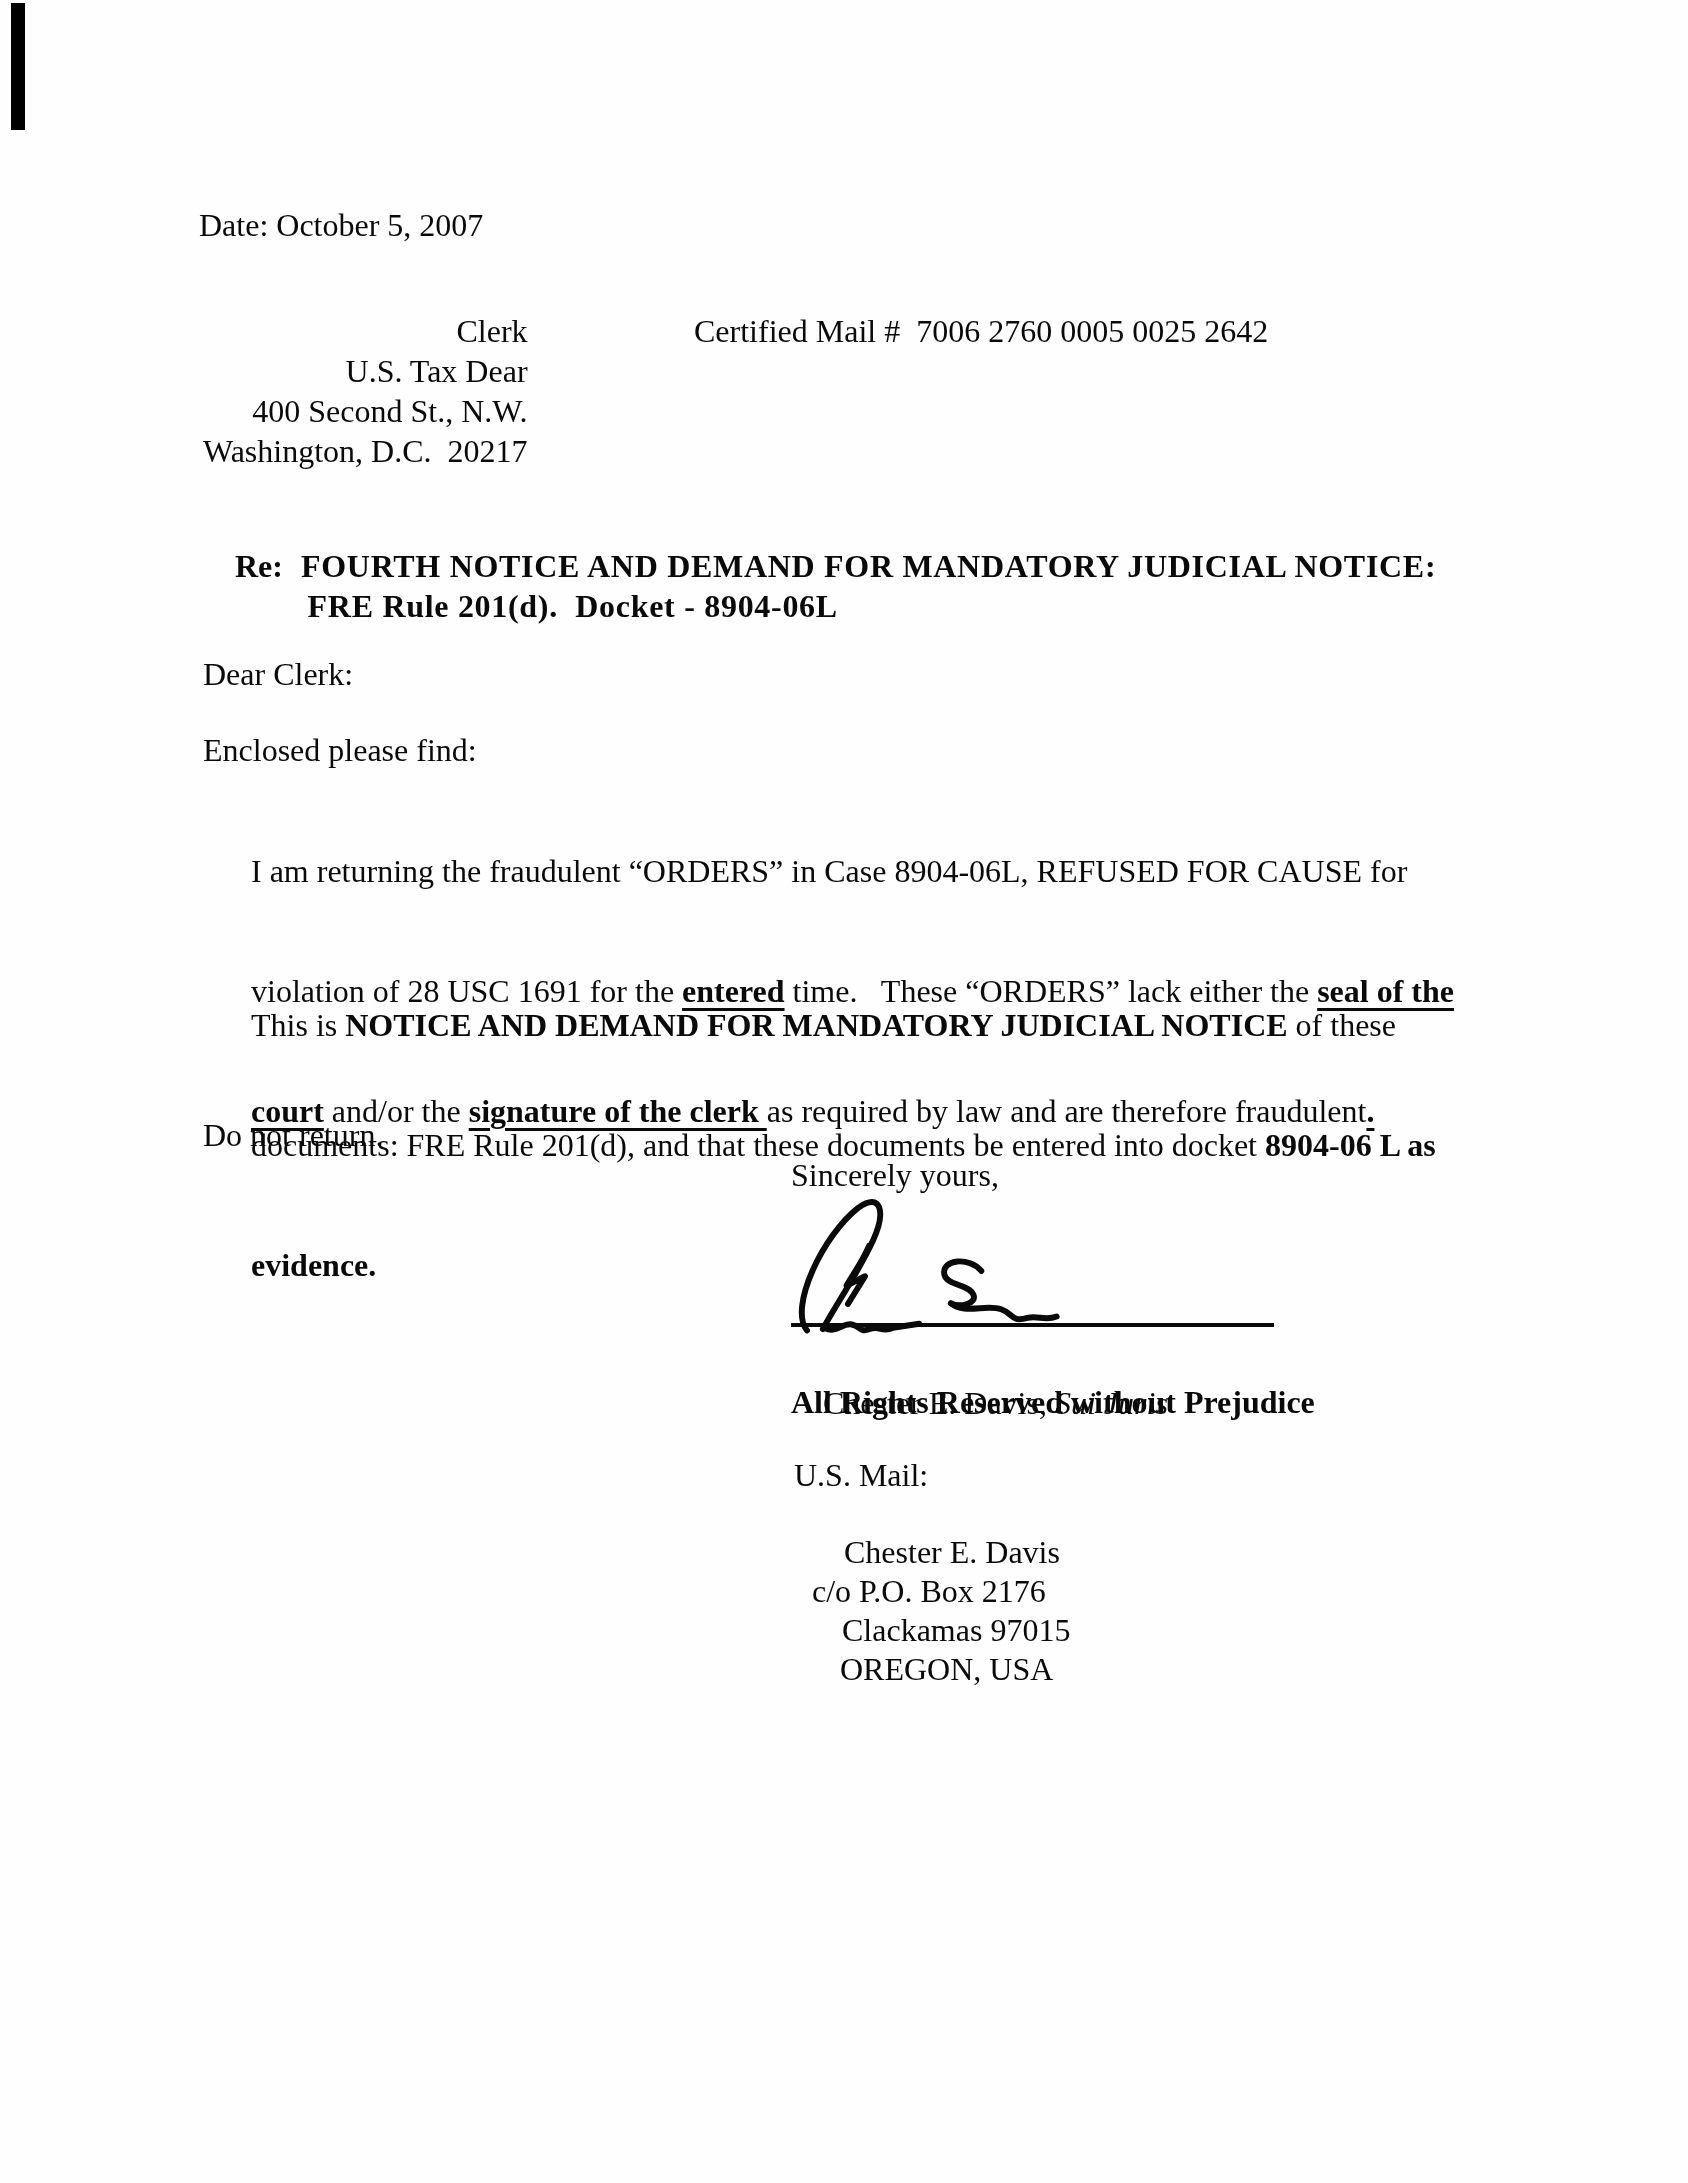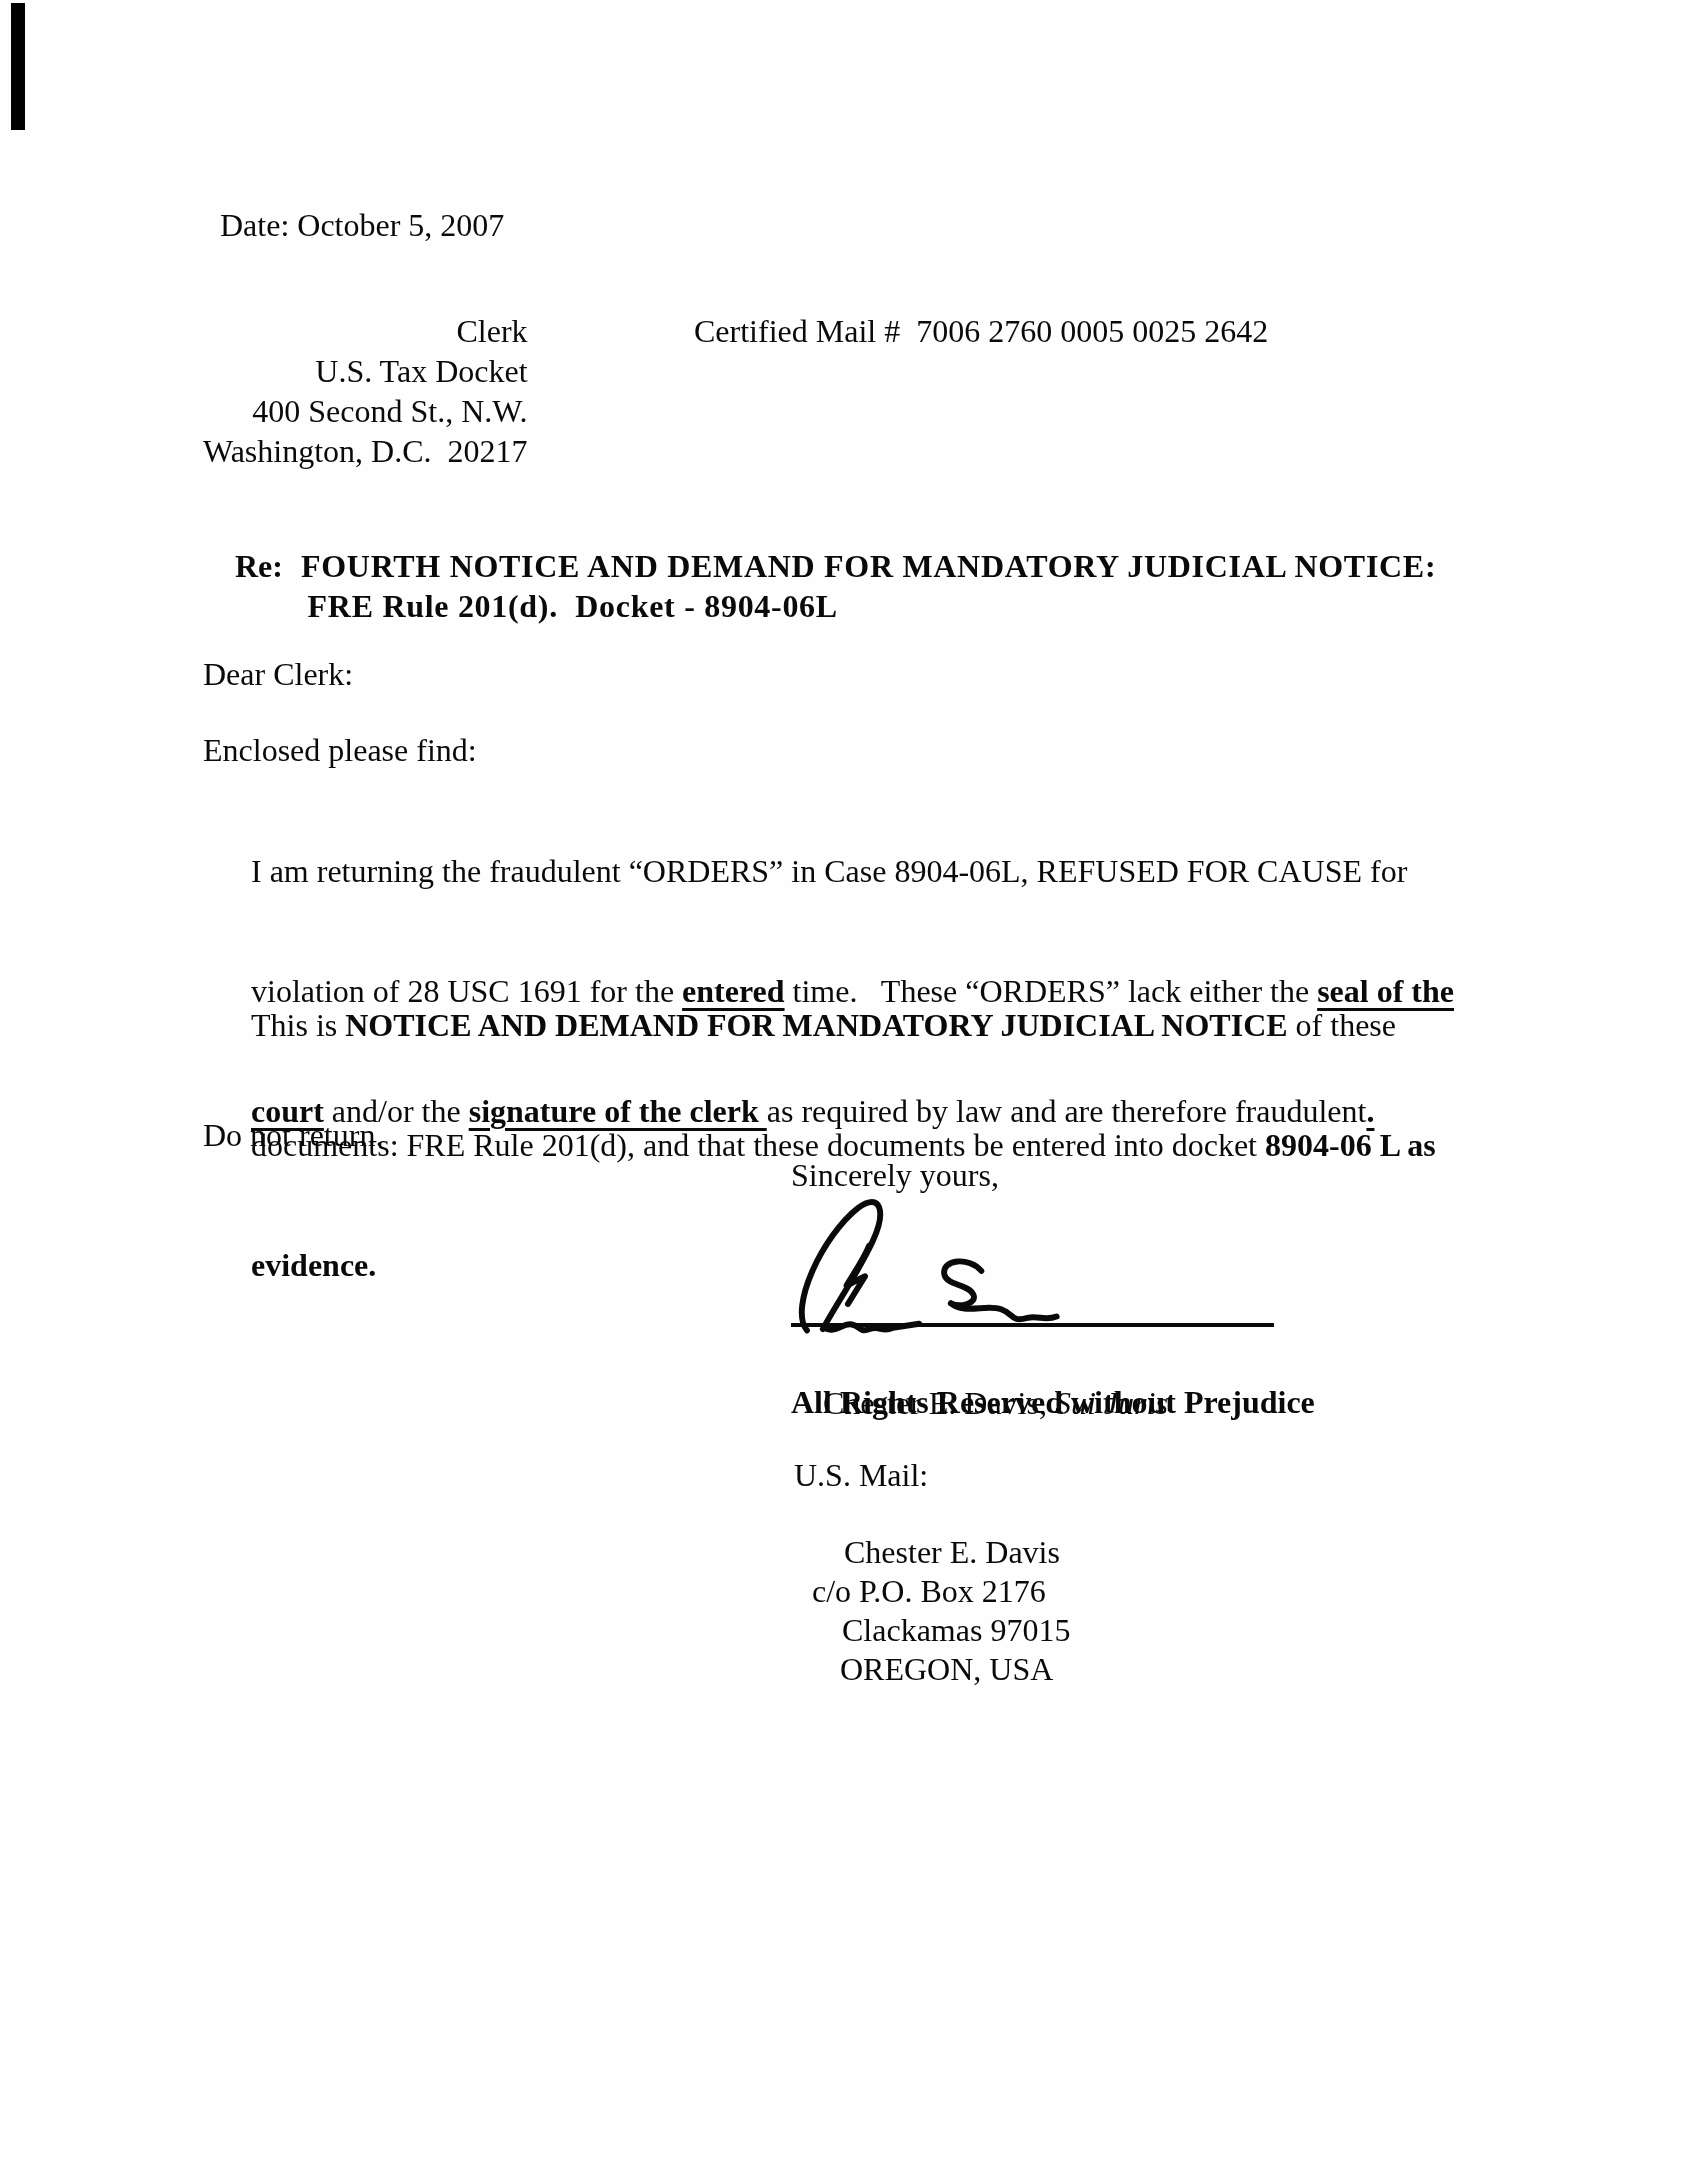--- a/index.html
+++ b/index.html
@@ -31,25 +31,25 @@
   .addr-line-3 { padding-left: 28px; }
   svg.signature { position: absolute; left: 768px; top: 1197px; }
 </style>
 </head>
 <body>
 
 <div class="page">
 
   <div class="scan-bar"></div>
 
-  <div class="abs t" style="left:220px; top:205px;">Date: October 5, 2007</div>
+  <div class="abs t" style="left:199px; top:205px;">Date: October 5, 2007</div>
 
   <div class="abs" style="left:203px; top:311px;text-align:right;">
     <div class="t">Clerk</div>
-    <div class="t">U.S. Tax Docket</div>
+    <div class="t">U.S. Tax Dear</div>
     <div class="t">400 Second St., N.W.</div>
     <div class="t">Washington, D.C.  20217</div>
   </div>
 
   <div class="abs t" style="left:694px; top:311px;">Certified Mail #  7006 2760 0005 0025 2642</div>
 
   <div class="abs re-row" style="left:203px; top:546px; width:1258px;">
     <div class="re-label b t">Re:</div>
     <div>
       <div class="b t re-text">FOURTH NOTICE AND DEMAND FOR MANDATORY JUDICIAL NOTICE:</div>

